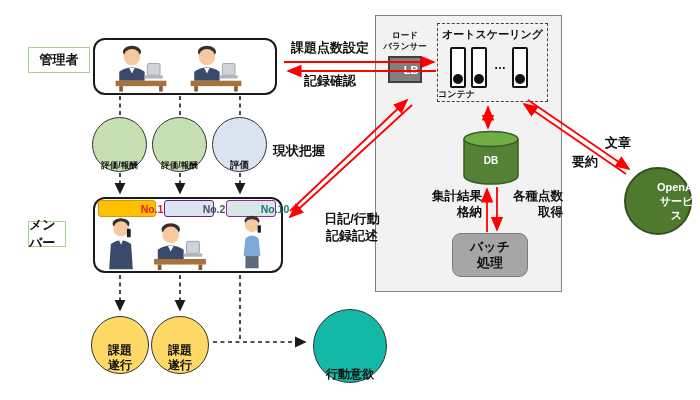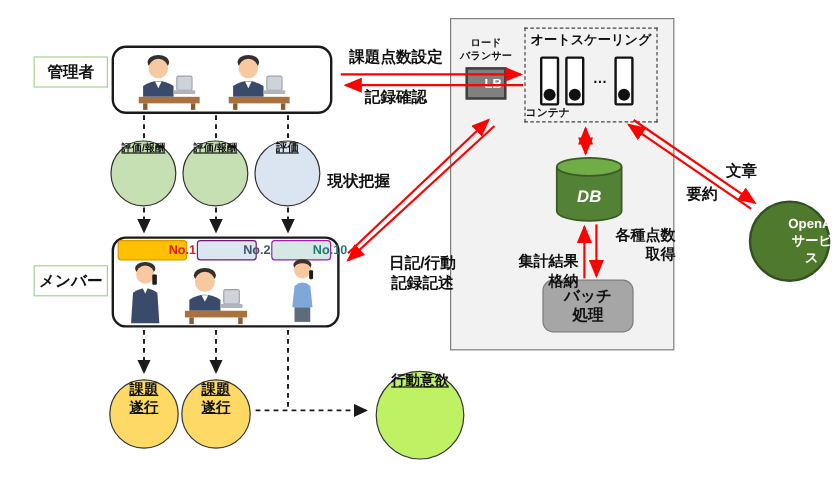--- a/index.html
+++ b/index.html
@@ -14,22 +14,22 @@
   
   .name-box { position:absolute; background:#fff; border:1.5px solid #a9d18e;
               display:flex; align-items:center; justify-content:center;
               font-weight:bold; font-size:13px; color:#111; }
 
   
   .people-box { position:absolute; background:#fff; border:2.5px solid #1a1a1a; border-radius:12px; }
 
   
   .circ { position:absolute; border-radius:50%; border:1.5px solid #333;
-          display:flex; align-items:flex-start; justify-content:center;
-          font-weight:bold; color:#111; text-align:center; white-space:pre-line; line-height:1.25;text-decoration:underline; }
+          display:flex; align-items:flex-end; justify-content:center;
+          font-weight:bold; color:#111; text-align:center; white-space:pre-line; line-height:1.25; }
 
   
   .badge { position:absolute; height:17px; border-radius:3px; display:flex;
            align-items:center; justify-content:center; gap:2px;
            font-weight:bold; font-size:10.5px;padding-left:48px; }
 
   
   .sys-box { position:absolute; left:375px; top:15px; width:187px; height:277px;
              background:#f2f2f2; border:1.5px solid #808080; }
   .as-box { position:absolute; left:437px; top:23px; width:111px; height:79px;
@@ -117,21 +117,21 @@
   <div class="lbl" style="left:377px; top:30px; width:56px; font-size:8.5px; line-height:1.3;">ロード
 バランサー</div>
   <div class="lb-box">
     <span>LB</span>
   </div>
 
   <svg style="position:absolute; left:462px; top:130px;" width="58" height="56" viewBox="0 0 58 56">
     <path d="M2 9 v37 a27 8 0 0 0 54 0 v-37" fill="#538135" stroke="#3a5a26" stroke-width="1.5"></path>
     <ellipse cx="29" cy="9" rx="27" ry="7.5" fill="#70ad47" stroke="#3a5a26" stroke-width="1.5"></ellipse>
   </svg>
-  <div class="lbl" style="left:462px; top:154px; width:58px; color:#fff; font-size:14px;font-style:italic;">DB</div>
+  <div class="lbl" style="left:462px; top:154px; width:58px; color:#fff; font-size:10px;">DB</div>
 
   <div class="batch-box">
     <span style="white-space:pre-line;">バッチ
 処理</span>
   </div>
 
   <div class="openai-circle">
     <span style="white-space:pre-line;margin-left:37px;">OpenAI
 サービス</span>
   </div>
@@ -150,21 +150,21 @@
   <div class="circ" style="left:92px; top:117px; width:55px; height:55px; background:#c6e0b4; font-size:8.5px;">
     <span>評価/報酬</span>
   </div>
   <div class="circ" style="left:152px; top:117px; width:55px; height:55px; background:#c6e0b4; font-size:8.5px;">
     <span>評価/報酬</span>
   </div>
   <div class="circ" style="left:212px; top:117px; width:55px; height:55px; background:#dbe5f1; font-size:9.5px;">
     <span>評価</span>
   </div>
 
-  <div class="name-box" style="left:28px; top:221px; width:62px; height:26px;">
+  <div class="name-box" style="left:28px; top:221px; width:38px; height:26px;">
     <span>メンバー</span>
   </div>
   <div class="people-box" style="left:93px; top:197px; width:190px; height:76px;"></div>
 
   <div class="badge" style="left:98px; top:200px; width:58px; background:#ffc000; border:1px solid #d99800; color:#e02020;">
     <svg width="12" height="10" viewBox="0 0 12 10">
         <use href="#crown-gold"></use>
       </svg>
     <span>No.1</span>
   </div>
@@ -190,30 +190,30 @@
 
   <div class="circ" style="left:91px; top:316px; width:58px; height:58px; background:#ffd966; font-size:12px;">
     <span style="white-space:pre-line;">課題
 遂行</span>
   </div>
   <div class="circ" style="left:151px; top:316px; width:58px; height:58px; background:#ffd966; font-size:12px;">
     <span style="white-space:pre-line;">課題
 遂行</span>
   </div>
 
-  <div class="circ" style="left:313px; top:309px; width:74px; height:74px; background:#bef264; font-size:12px;">
+  <div class="circ" style="left:313px; top:309px; width:74px; height:74px; background:#14b8a6; font-size:12px;">
     <span>行動意欲</span>
   </div>
 
   <div class="lbl" style="left:282px; top:40px; width:96px;">課題点数設定</div>
   <div class="lbl" style="left:300px; top:73px; width:60px;">記録確認</div>
   <div class="lbl" style="left:270px; top:143px; width:58px;">現状把握</div>
   <div class="lbl" style="left:303px; top:211px; width:66px;margin-left:16px;">日記/行動
 記録記述</div>
-  <div class="lbl" style="left:412px; top:188px; width:70px; font-size:12.5px; text-align:right;margin-top:22px;">集計結果
+  <div class="lbl" style="left:412px; top:188px; width:70px; font-size:12.5px; text-align:right;">集計結果
 格納</div>
   <div class="lbl" style="left:501px; top:188px; width:62px; font-size:12.5px; text-align:right;">各種点数
 取得</div>
   <div class="lbl" style="left:602px; top:135px; width:32px;">文章</div>
   <div class="lbl" style="left:569px; top:154px; width:32px;">要約</div>
 
   <svg class="overlay">
     <defs>
       <marker id="ra" markerWidth="9" markerHeight="7" refX="7.5" refY="3.5" orient="auto">
         <path d="M0,0 L8.5,3.5 L0,7 Z" fill="#ff0000"></path>

